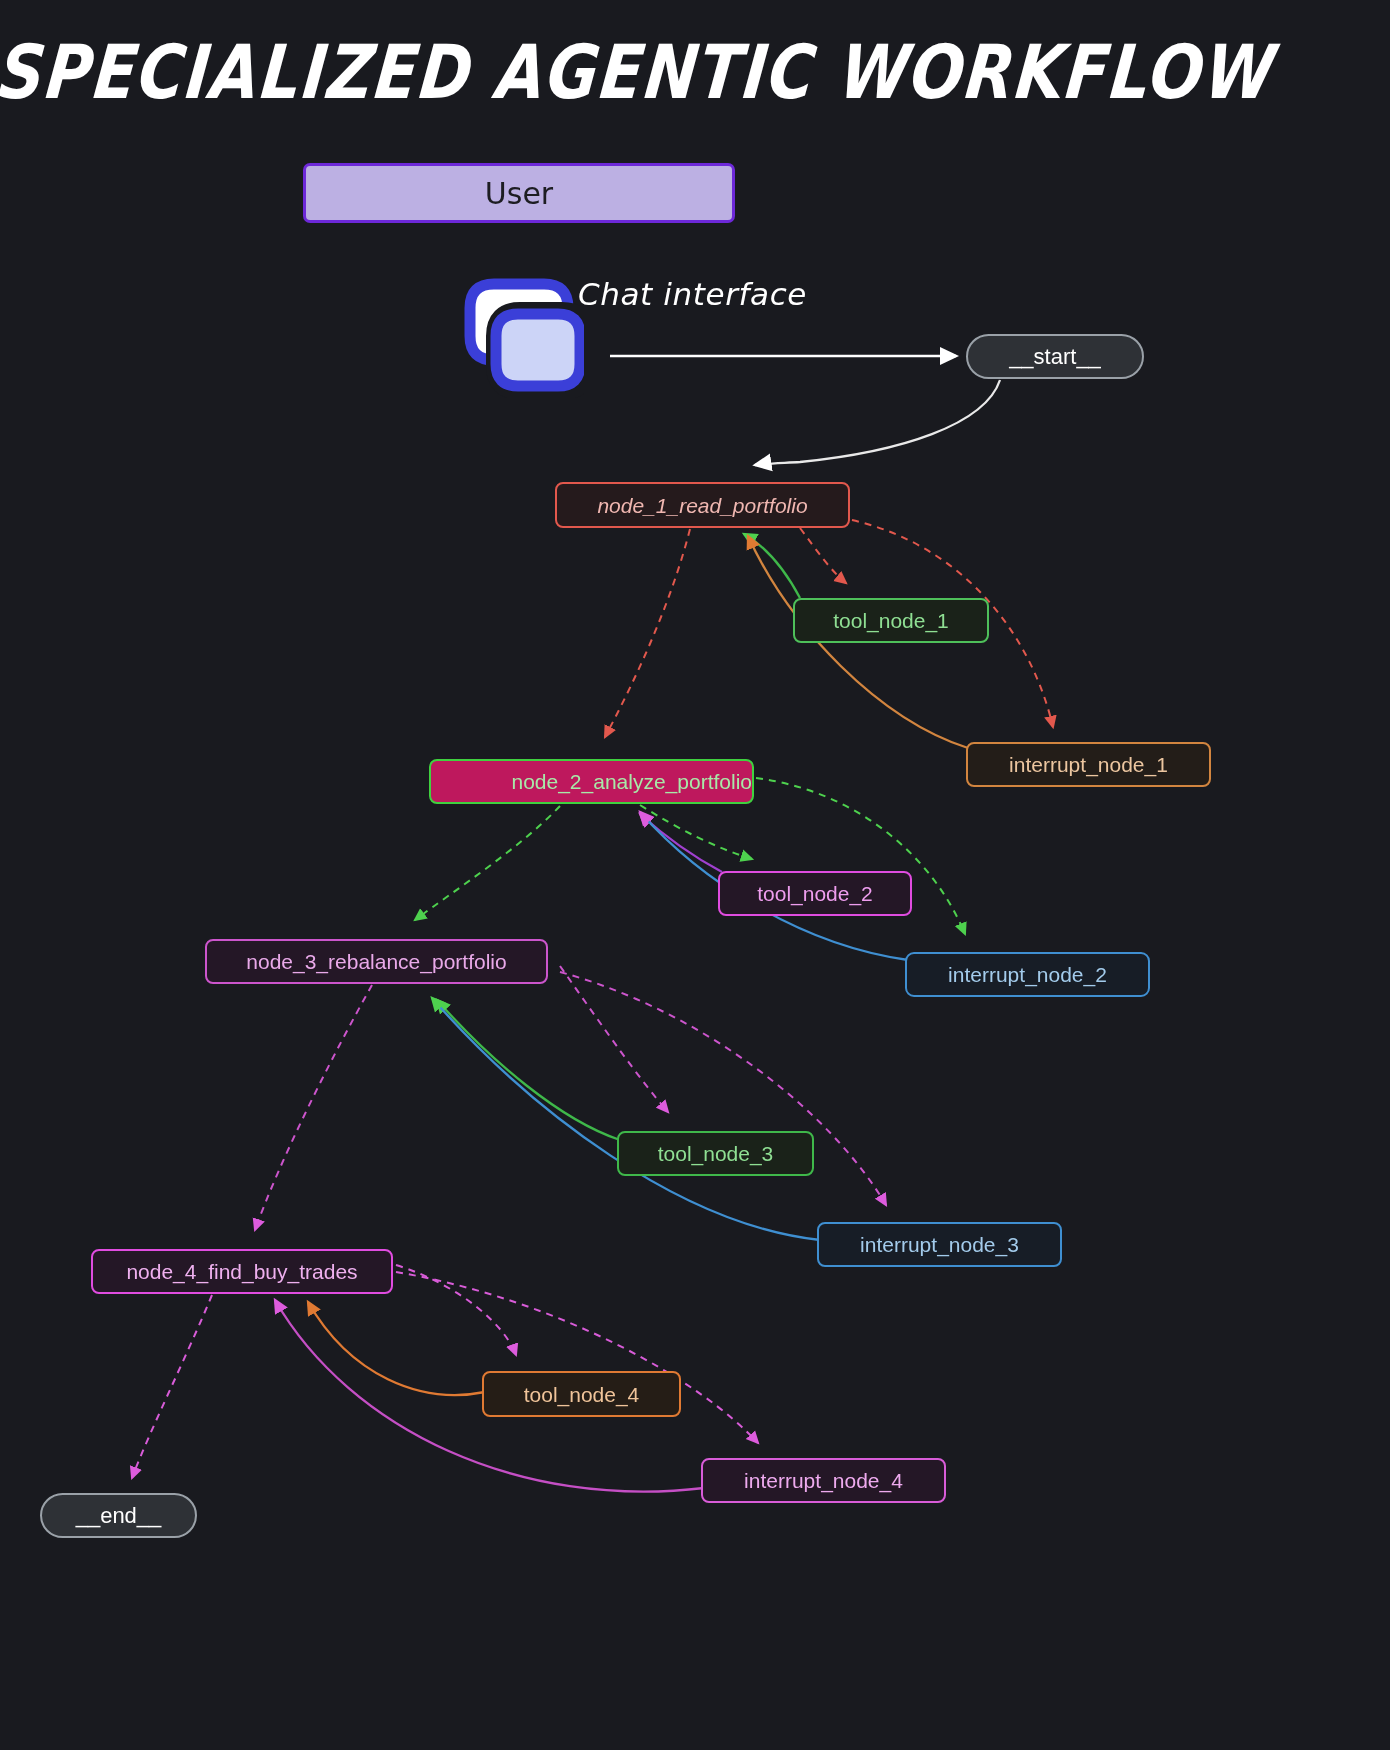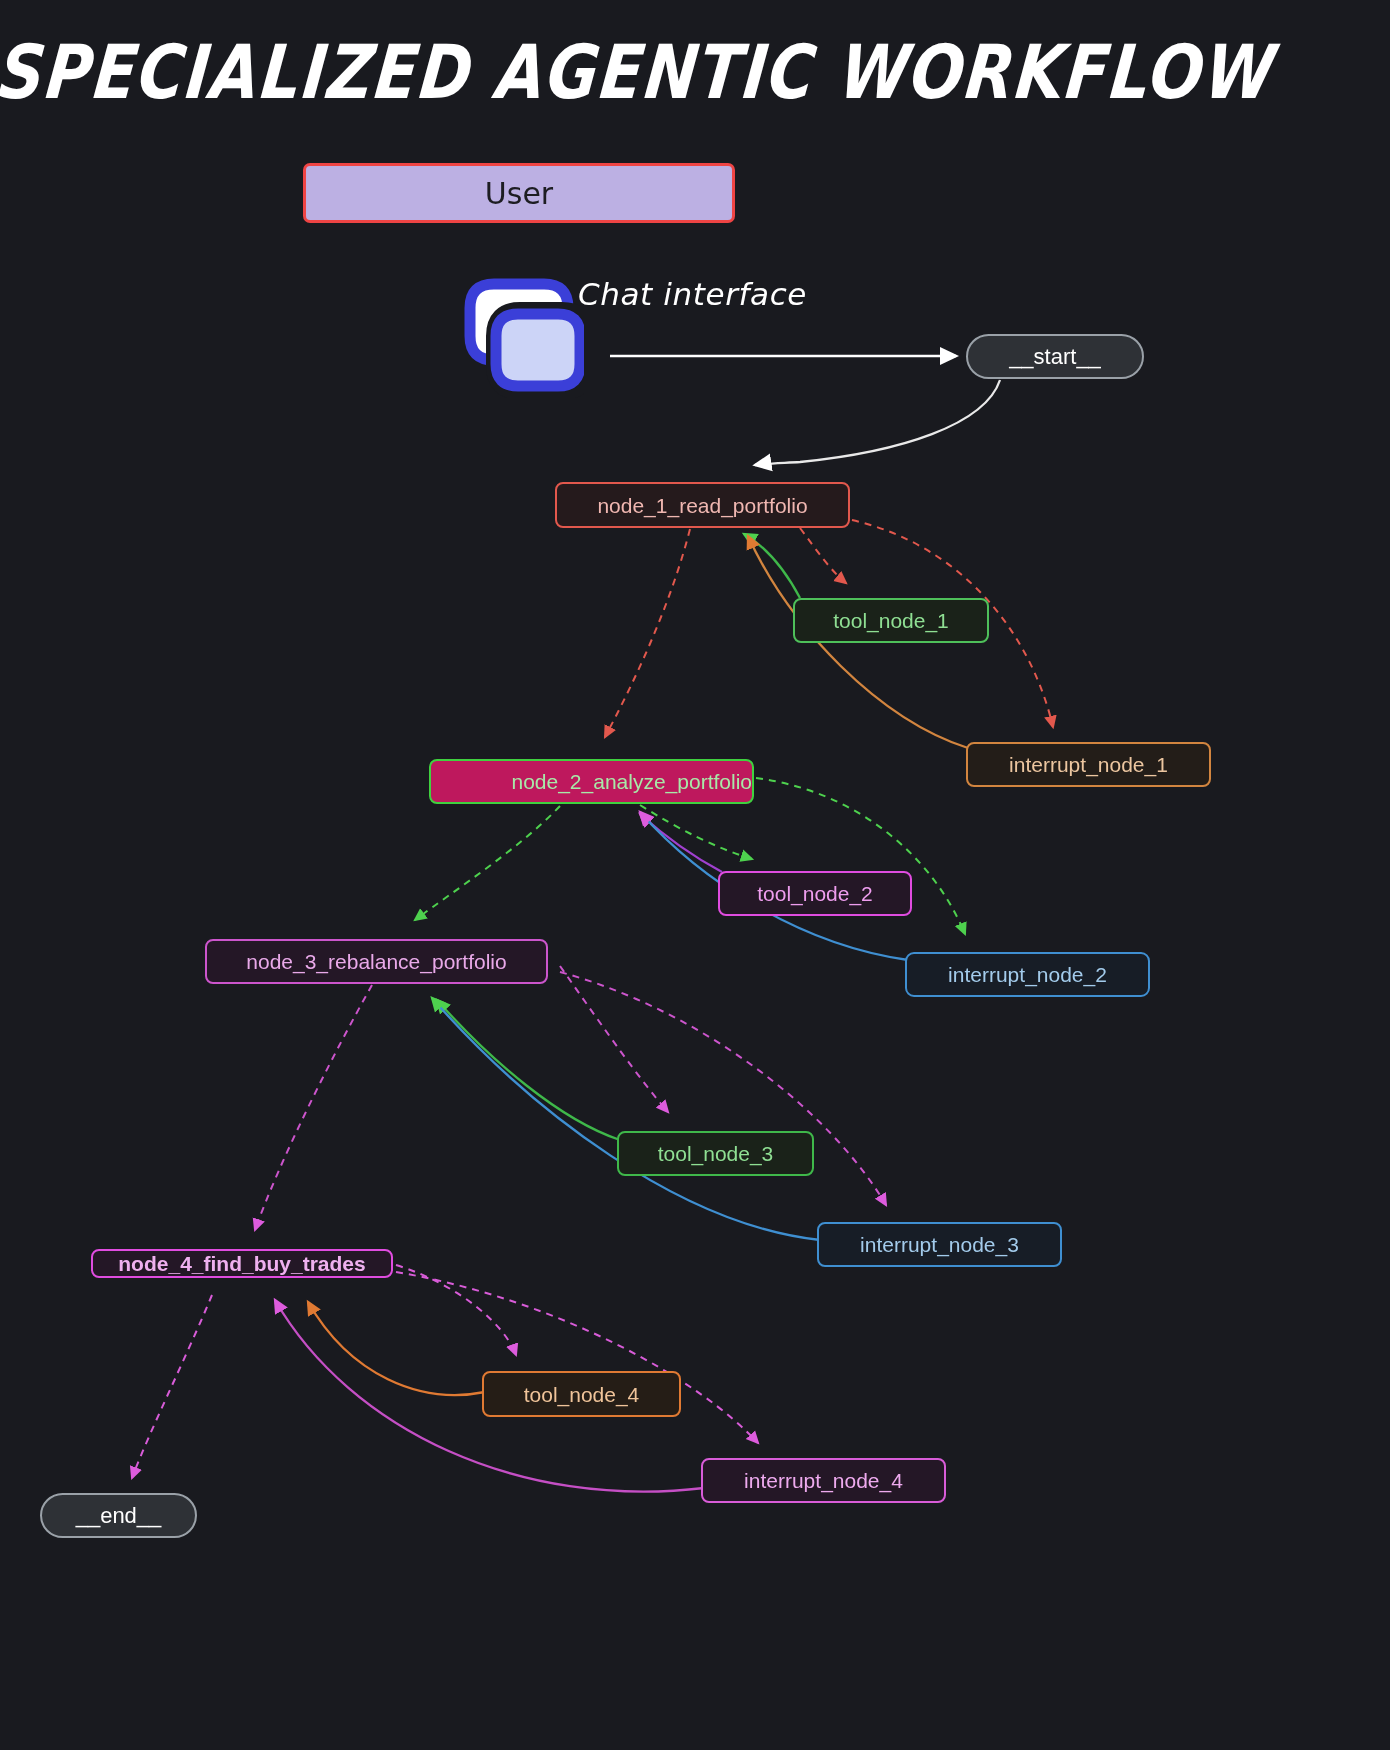--- a/index.html
+++ b/index.html
@@ -61,21 +61,21 @@
 
   
   #user-box {
     position: absolute;
     left: 303px;
     top: 163px;
     width: 432px;
     height: 60px;
     box-sizing: border-box;
     background: #bcb0e3;
-    border: 3px solid #ef4444;
+    border: 3px solid #6d28d9;
     border-radius: 7px;
     display: flex;
     align-items: center;
     justify-content: center;
     color: #1d1d22;
     font-family: "DejaVu Sans", sans-serif;
     font-size: 30px;
     z-index: 6;
   }
 
@@ -203,21 +203,21 @@
 
     <path d="M 485 1392 C 420 1405 350 1375 308 1302" fill="none" stroke="#e07a33" stroke-width="2.3" marker-end="url(#ah-orange)"></path>
 
     <path d="M 704 1488 C 520 1510 350 1430 275 1300" fill="none" stroke="#c54fc5" stroke-width="2.3" marker-end="url(#ah-magenta)"></path>
   </svg>
 
   <div id="node-layer">
       <div class="node pill" style="left: 966px; top: 334px; width: 178px; height: 45px; background: rgb(46, 49, 54); border-color: rgb(154, 161, 168); color: rgb(255, 255, 255); font-size: 22px;">
         <span>__start__</span>
       </div>
-      <div class="node" style="left: 555px; top: 482px; width: 295px; height: 46px; background: rgb(37, 26, 28); border-color: rgb(226, 88, 77); color: rgb(240, 183, 177); font-size: 21px;">
+      <div class="node" style="left: 555px; top: 482px; width: 295px; height: 46px; background: rgb(37, 26, 28); border-color: rgb(226, 88, 77); color: rgb(240, 183, 177); font-size: 21px; font-style: italic;">
         <span>node_1_read_portfolio</span>
       </div>
       <div class="node" style="left: 793px; top: 598px; width: 196px; height: 45px; background: rgb(26, 34, 25); border-color: rgb(78, 192, 90); color: rgb(143, 223, 147); font-size: 21px;">
         <span>tool_node_1</span>
       </div>
       <div class="node" style="left: 966px; top: 742px; width: 245px; height: 45px; background: rgb(35, 29, 24); border-color: rgb(210, 133, 63); color: rgb(236, 198, 160); font-size: 21px;">
         <span>interrupt_node_1</span>
       </div>
       <div class="node" style="left: 429px; top: 759px; width: 325px; height: 45px; background: #be185d; border-color: rgb(63, 209, 63); color: rgb(168, 233, 168); font-size: 21px; justify-content: flex-end;">
         <span>node_2_analyze_portfolio</span>
@@ -230,21 +230,21 @@
       </div>
       <div class="node" style="left: 205px; top: 939px; width: 343px; height: 45px; background: rgb(36, 23, 38); border-color: rgb(204, 85, 204); color: rgb(233, 169, 233); font-size: 21px;">
         <span>node_3_rebalance_portfolio</span>
       </div>
       <div class="node" style="left: 617px; top: 1131px; width: 197px; height: 45px; background: rgb(26, 34, 25); border-color: rgb(63, 184, 74); color: rgb(143, 223, 147); font-size: 21px;">
         <span>tool_node_3</span>
       </div>
       <div class="node" style="left: 817px; top: 1222px; width: 245px; height: 45px; background: rgb(23, 29, 38); border-color: rgb(63, 143, 209); color: rgb(163, 203, 235); font-size: 21px;">
         <span>interrupt_node_3</span>
       </div>
-      <div class="node" style="left: 91px; top: 1249px; width: 302px; height: 29px; background: rgb(36, 23, 38); border-color: rgb(224, 76, 224); color: rgb(239, 176, 239); font-size: 21px; font-weight: bold;">
+      <div class="node" style="left: 91px; top: 1249px; width: 302px; height: 45px; background: rgb(36, 23, 38); border-color: rgb(224, 76, 224); color: rgb(239, 176, 239); font-size: 21px;">
         <span>node_4_find_buy_trades</span>
       </div>
       <div class="node" style="left: 482px; top: 1371px; width: 199px; height: 46px; background: rgb(37, 29, 22); border-color: rgb(224, 122, 51); color: rgb(240, 196, 154); font-size: 21px;">
         <span>tool_node_4</span>
       </div>
       <div class="node" style="left: 701px; top: 1458px; width: 245px; height: 45px; background: rgb(36, 23, 38); border-color: rgb(216, 92, 216); color: rgb(238, 170, 238); font-size: 21px;">
         <span>interrupt_node_4</span>
       </div>
       <div class="node pill" style="left: 40px; top: 1493px; width: 157px; height: 45px; background: rgb(46, 49, 54); border-color: rgb(154, 161, 168); color: rgb(255, 255, 255); font-size: 22px;">
         <span>__end__</span>

